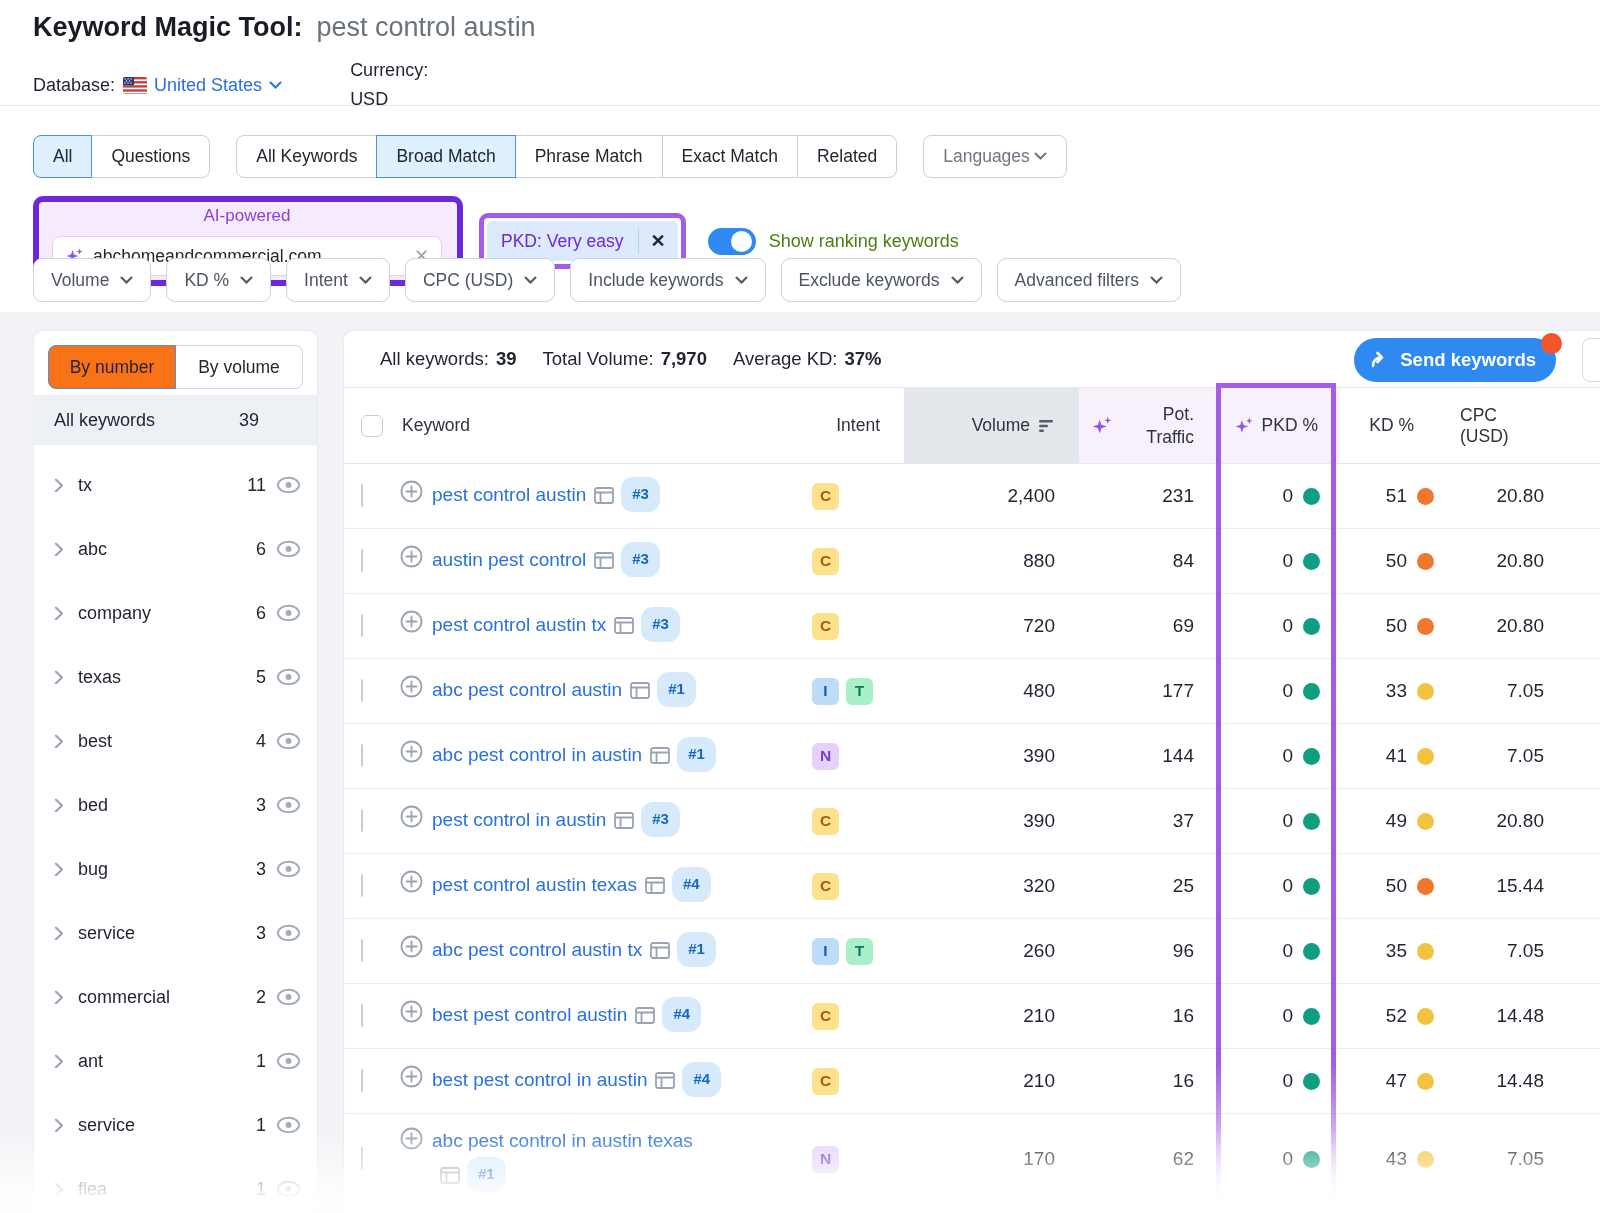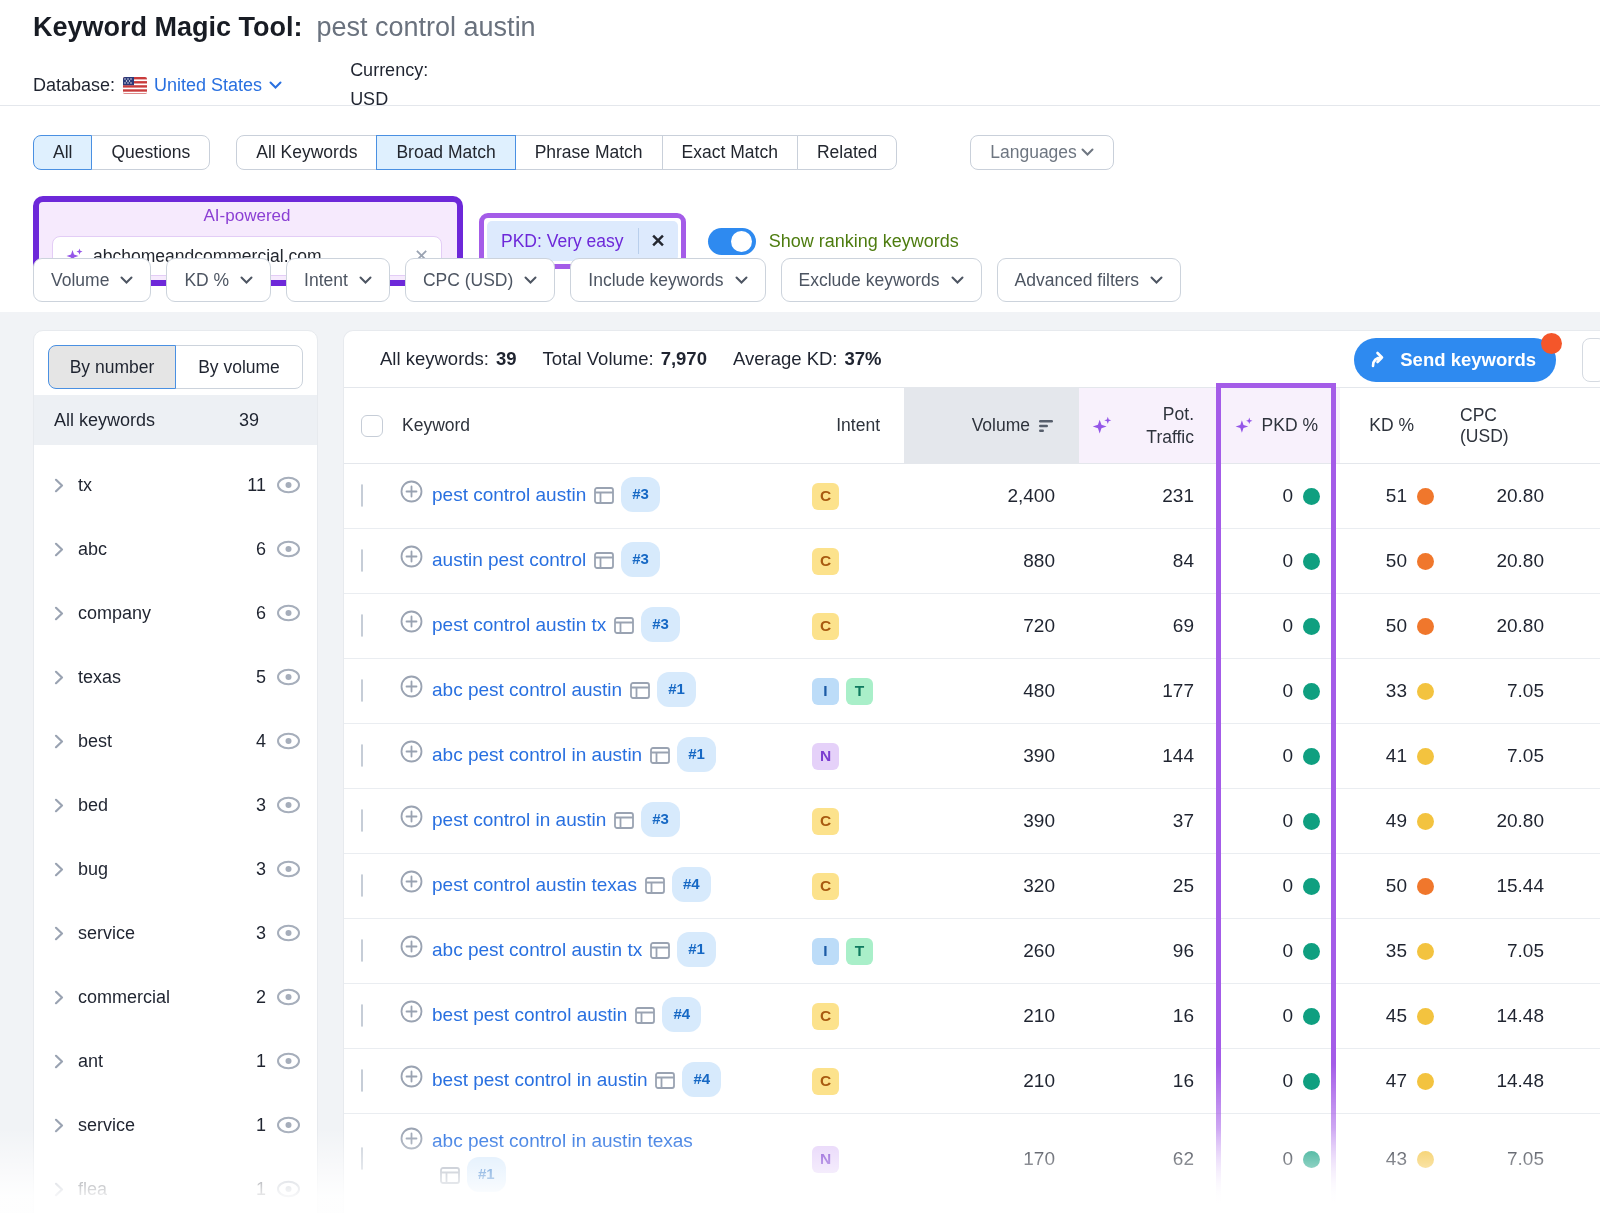--- a/index.html
+++ b/index.html
@@ -13,27 +13,27 @@
   .hdr-title { font-size:27px; font-weight:700; color:#181c24; }
   .hdr-query { font-size:27px; font-weight:500; color:#6a727e; }
   .hdr-meta { position:absolute; top:60px; left:33px; display:flex; align-items:center; gap:8px; font-size:18px; }
   .db-link { display:flex; align-items:center; gap:7px; color:#2970e0; cursor:pointer; }
   .flag { width:24px; height:17px; border-radius:2px; overflow:hidden; display:inline-block; }
   .currency { margin-left:60px; display:flex; gap:8px;flex-direction:column; }
 
   
   .tabs-row { position:absolute; top:135px; left:33px; display:flex; gap:26px; }
   .tab-group { display:flex; }
-  .tab { height:35px; padding:0 19px; display:flex; align-items:center; background:#fff;
+  .tab { height:43px; padding:0 19px; display:flex; align-items:center; background:#fff;
          border:1px solid #c9d0da; font-size:17.5px; color:#23272f; cursor:pointer; margin-left:-1px; position:relative; }
   .tab:first-child { border-radius:8px 0 0 8px; margin-left:0; }
   .tab:last-child { border-radius:0 8px 8px 0; }
   .tab.only { border-radius:8px; }
   .tab.sel { background:#dff0fe; border-color:#4a90e2; z-index:2; }
-  .tab.lang { color:#6e7681; gap:4px; border-radius:8px;margin-left:47px; }
+  .tab.lang { color:#6e7681; gap:4px; border-radius:8px; }
 
   
   .ai-row { position:absolute; top:196px; left:33px; display:flex; align-items:center; }
   .ai-pill { display:flex; align-items:center; background:#f6eafd; border:6px solid #6d28d9; border-radius:10px; padding:4px 15px 4px 13px; gap:10px;flex-direction:column; }
   .ai-label { color:#8b3fd4; font-size:17px; }
   .ai-input { display:flex; align-items:center; gap:9px; background:#fff; border:1px solid #e3cdf6; border-radius:8px; height:40px; padding:0 12px; width:390px; }
   .ai-input .val { font-size:17.5px; color:#23272f; flex:1; }
   .x-gray { color:#9aa3b2; font-size:18px; cursor:pointer; }
   .annot-chip { margin-left:16px; border:5px solid #a45ce8; border-radius:9px; padding:3px; }
   .pkd-chip { display:flex; align-items:center; background:#ddeafd; border-radius:5px; height:40px; }
@@ -54,21 +54,21 @@
   .body-bg { position:absolute; top:312px; left:0; right:0; bottom:0; background:#f1f3f6; }
 
   
   .sidebar { position:absolute; top:330px; left:33px; width:285px; bottom:-2px; background:#fff;
              border:1px solid #e7eaee; border-radius:10px 10px 0 0; }
   .seg { display:flex; margin:14px 14px 6px 14px; }
   .seg-btn { flex:1; height:44px; display:flex; align-items:center; justify-content:center; font-size:17.5px;
              border:1px solid #ccd3dc; background:#fff; cursor:pointer; }
   .seg-btn:first-child { border-radius:8px 0 0 8px; }
   .seg-btn:last-child { border-radius:0 8px 8px 0; margin-left:-1px; }
-  .seg-btn.sel { background:#e5e5e5; border-color:#4a90e2; z-index:2; position:relative; }
+  .seg-btn.sel { background:#f97316; border-color:#4a90e2; z-index:2; position:relative; }
   .all-kw-row { height:50px; background:#edf0f4; display:flex; align-items:center; padding:0 22px 0 20px;
                 font-size:18px; cursor:pointer; }
   .all-kw-row .cnt { margin-left:auto; margin-right:36px; }
   .sb-list { }
   .sb-item { height:64px; display:flex; align-items:center; padding:16px 16px 0 20px; font-size:18px; cursor:pointer; }
   .sb-item .chev { display:flex; color:#9aa3b2; margin-right:14px; }
   .sb-item .sb-count { margin-left:auto; margin-right:10px; }
   .eye { display:flex; }
 
   
@@ -825,21 +825,21 @@
     <div class="col-intent intent-cell">
             <span class="badge badge-C">C</span>
           </div>
     <div class="col-volume num v-volume">210</div>
     <div class="col-pot num v-pot">16</div>
     <div class="col-pkd num cell-pkd">
             <span class="v-pkd">0</span>
             <span class="dot dot-teal"></span>
           </div>
     <div class="col-kd num cell-kd">
-            <span class="v-kd">45</span>
+            <span class="v-kd">52</span>
             <span class="dot dot-yellow"></span>
           </div>
     <div class="col-cpc num v-cpc">14.48</div>
   </div>
         <div class="tr">
     <div class="col-check"><span class="checkbox"></span></div>
     <div class="col-kw kw-cell">
       <span class="plus-ic">
         <svg width="23" height="23" viewBox="0 0 23 23">
                 <circle cx="11.5" cy="11.5" r="10" fill="none" stroke="#9aa3b2" stroke-width="1.8"></circle>

